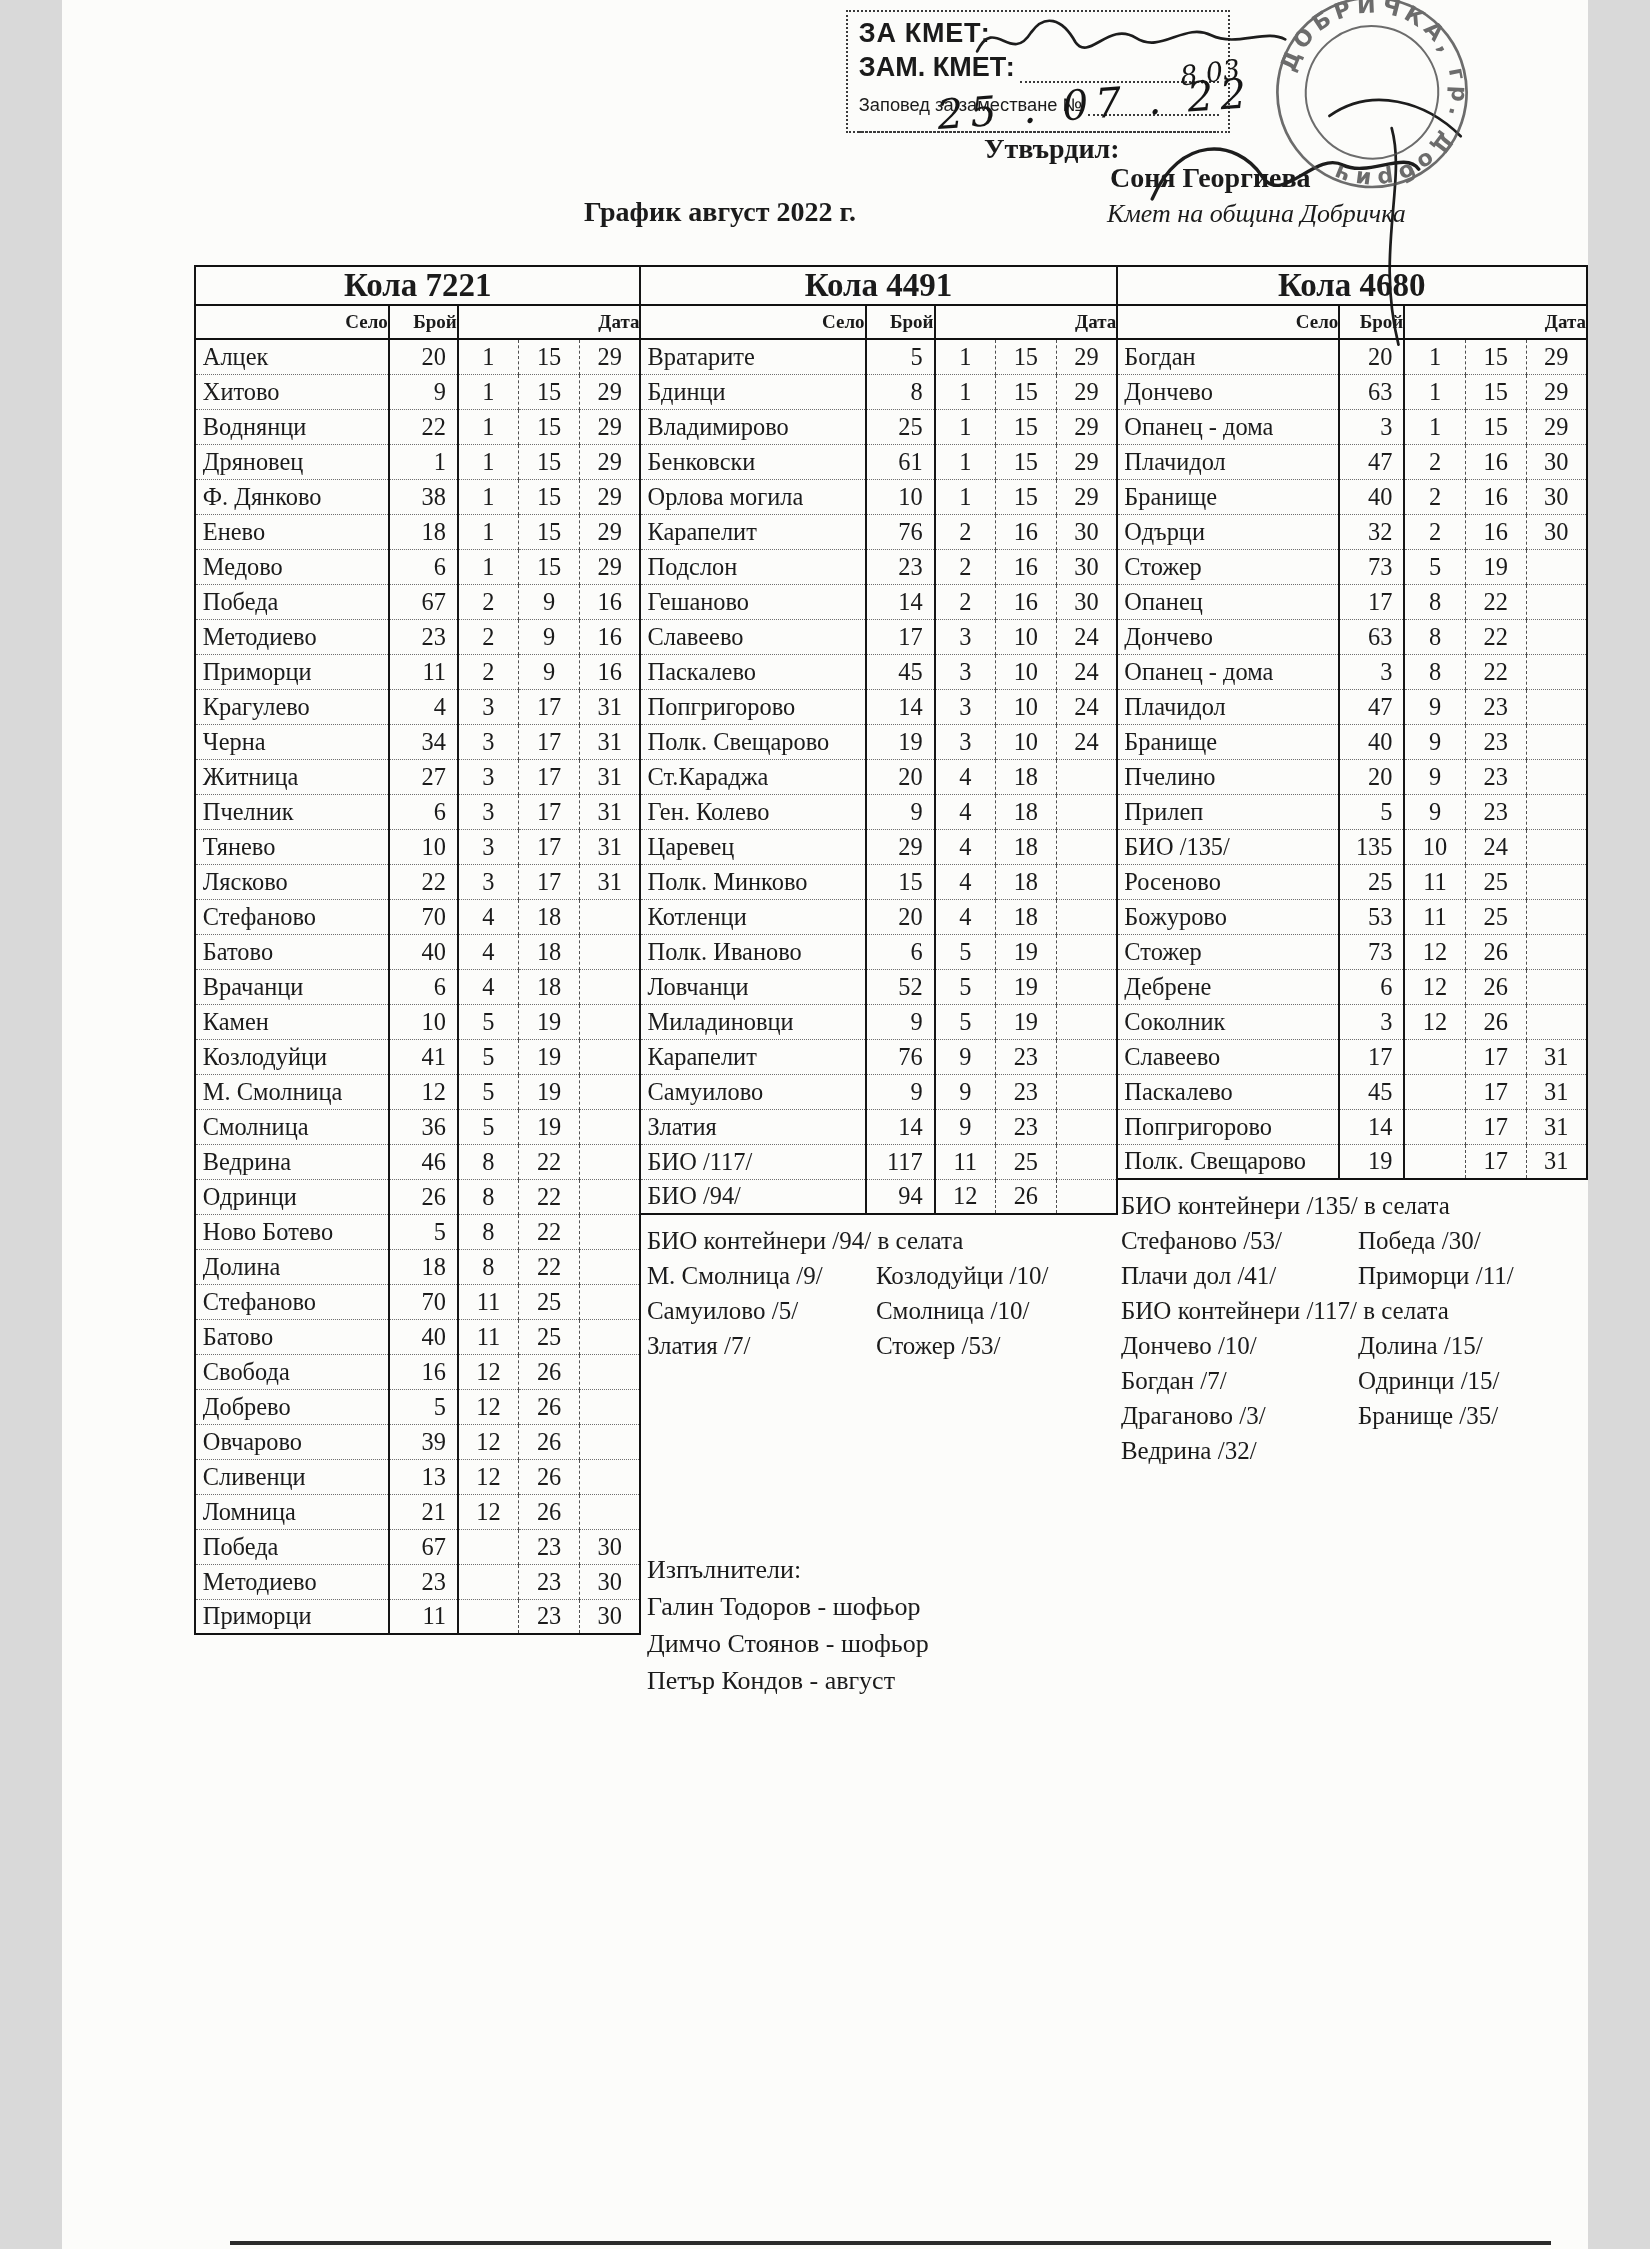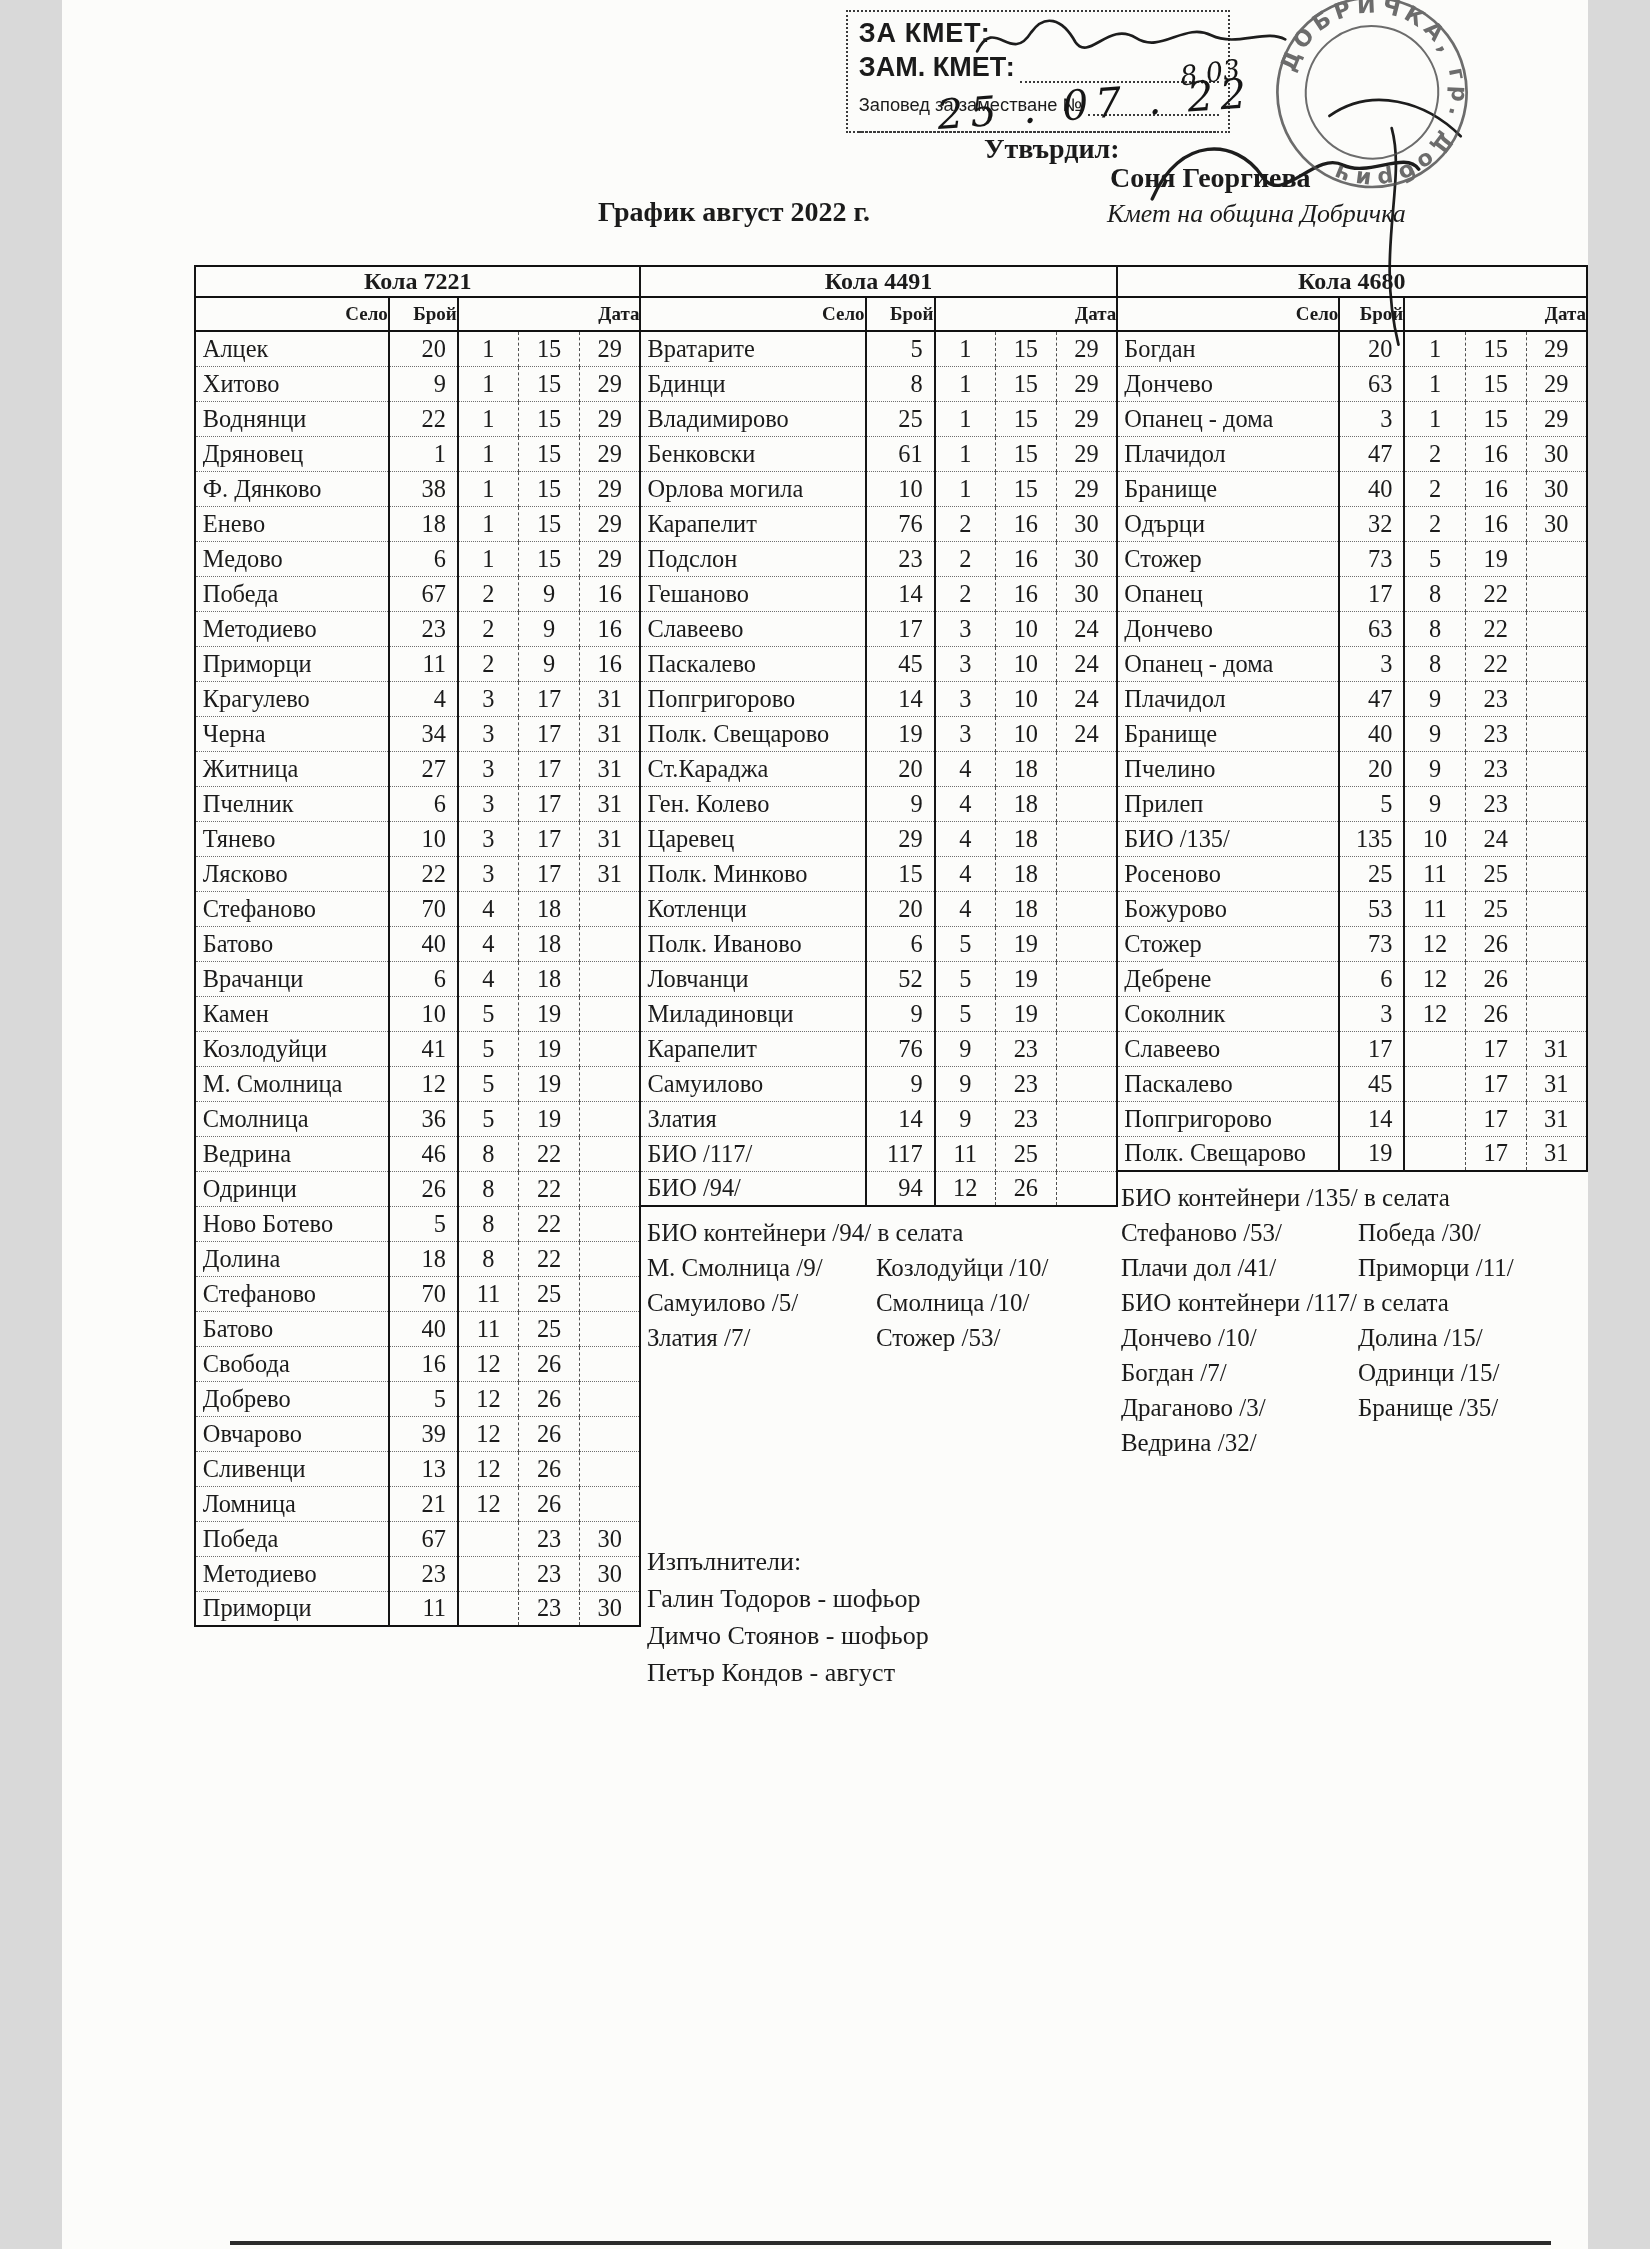--- a/index.html
+++ b/index.html
@@ -45,31 +45,31 @@
   .sig2 { left:1078px; top:111px; }
   .sig3 { left:1247px; top:74px; }
 
   
   .seal { position:absolute; left:1188px; top:-9.5px; opacity:.82; }
 
   
   .utvardil      { position:absolute; left:922px; top:133px; font-size:28px; font-weight:bold; }
   .approver-name { position:absolute; left:1048px; top:162px; font-size:28px; font-weight:bold; }
   .approver-role { position:absolute; left:1045px; top:199px; font-size:26px; font-style:italic; }
-  .doc-title     { position:absolute; left:536px;  top:196px; font-size:28px; font-weight:bold; }
+  .doc-title     { position:absolute; left:522px;  top:196px; font-size:28px; font-weight:bold; }
 
   
   .tables { position:absolute; left:132px; top:265px; display:flex; align-items:flex-start; }
   .colwrap { }
   .colwrap + .colwrap { margin-left:-2.7px; }
 
   table.sched { border-collapse:collapse; border:2.7px solid #111; }
   .sched th, .sched td { border-left:2px solid #151515; }
   .sched .tbl-title {
-    font-size:24px; font-weight:bold; text-align:center;
+    font-size:33px; font-weight:bold; text-align:center;
     height:31px; border-bottom:2px solid #111;
   }
   .sched tr.cols th {
     font-size:19px; font-weight:bold; text-align:right;
     height:34px; border-bottom:2px solid #111;
   }
   .sched td { height:35px; font-size:24.4px; border-bottom:0.7px dotted #6e6e6e; }
   .sched td.c-selo { text-align:left; padding-left:6.8px; }
   .sched td.c-broy { text-align:right; padding-right:10.8px; }
   .sched td.c-d1   { text-align:center; }

